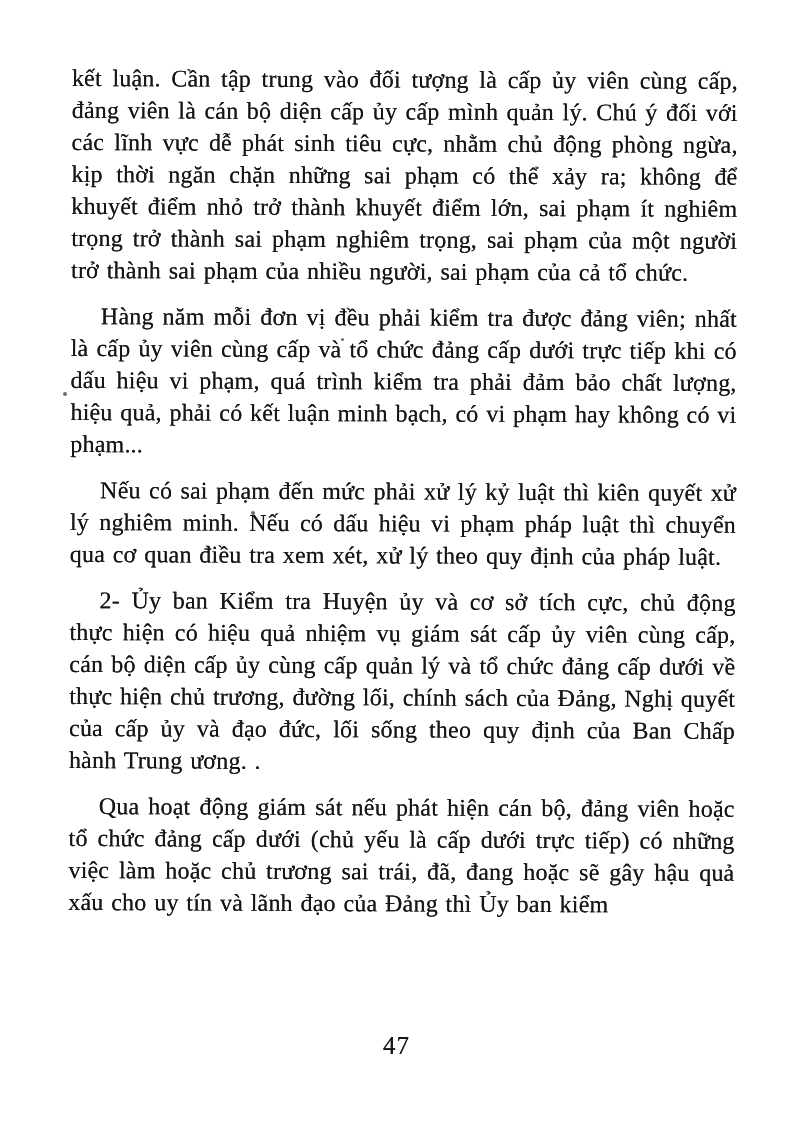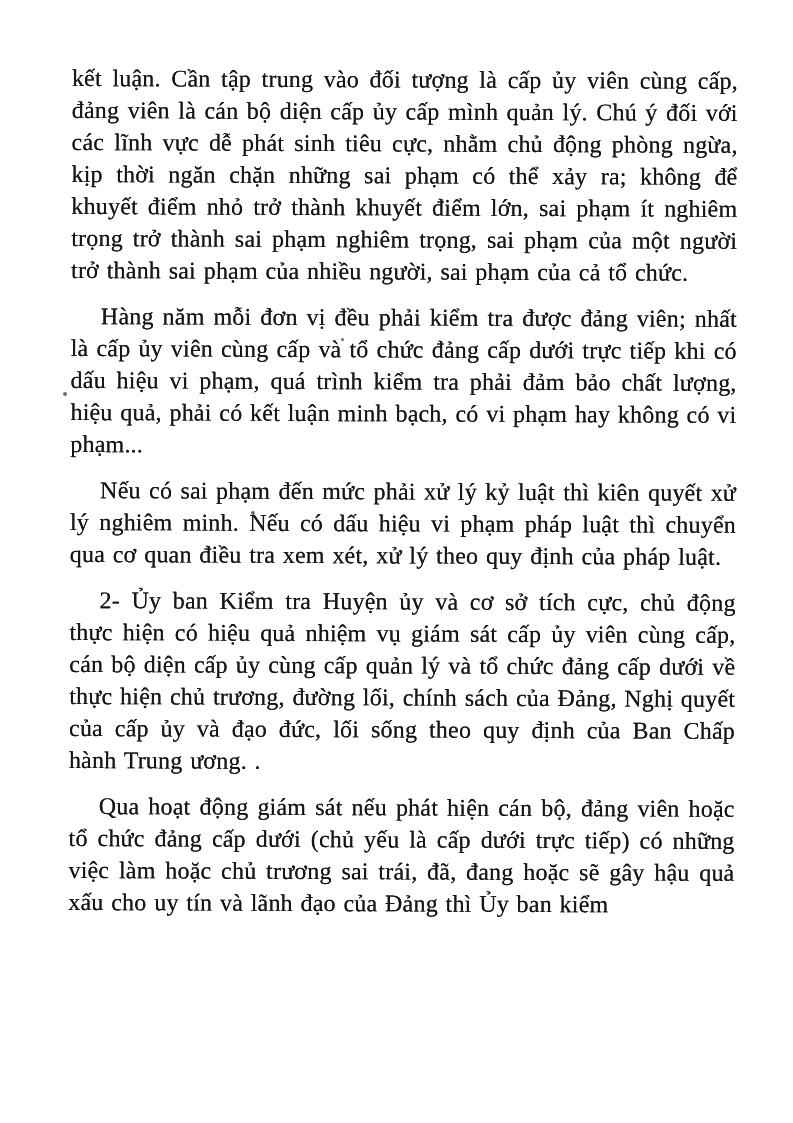--- a/index.html
+++ b/index.html
@@ -62,16 +62,17 @@
 <body>
 
 <div class="page">
   <div class="text-block" id="text-block">
       <p class="no-indent">kết luận. Cần tập trung vào đối tượng là cấp ủy viên cùng cấp, đảng viên là cán bộ diện cấp ủy cấp mình quản lý. Chú ý đối với các lĩnh vực dễ phát sinh tiêu cực, nhằm chủ động phòng ngừa, kịp thời ngăn chặn những sai phạm có thể xảy ra; không để khuyết điểm nhỏ trở thành khuyết điểm lớn, sai phạm ít nghiêm trọng trở thành sai phạm nghiêm trọng, sai phạm của một người trở thành sai phạm của nhiều người, sai phạm của cả tổ chức.</p>
       <p>Hàng năm mỗi đơn vị đều phải kiểm tra được đảng viên; nhất là cấp ủy viên cùng cấp và tổ chức đảng cấp dưới trực tiếp khi có dấu hiệu vi phạm, quá trình kiểm tra phải đảm bảo chất lượng, hiệu quả, phải có kết luận minh bạch, có vi phạm hay không có vi phạm...</p>
       <p>Nếu có sai phạm đến mức phải xử lý kỷ luật thì kiên quyết xử lý nghiêm minh. Nếu có dấu hiệu vi phạm pháp luật thì chuyển qua cơ quan điều tra xem xét, xử lý theo quy định của pháp luật.</p>
       <p>2- Ủy ban Kiểm tra Huyện ủy và cơ sở tích cực, chủ động thực hiện có hiệu quả nhiệm vụ giám sát cấp ủy viên cùng cấp, cán bộ diện cấp ủy cùng cấp quản lý và tổ chức đảng cấp dưới về thực hiện chủ trương, đường lối, chính sách của Đảng, Nghị quyết của cấp ủy và đạo đức, lối sống theo quy định của Ban Chấp hành Trung ương. .</p>
       <p>Qua hoạt động giám sát nếu phát hiện cán bộ, đảng viên hoặc tổ chức đảng cấp dưới (chủ yếu là cấp dưới trực tiếp) có những việc làm hoặc chủ trương sai trái, đã, đang hoặc sẽ gây hậu quả xấu cho uy tín và lãnh đạo của Đảng thì Ủy ban kiểm</p>
     </div>
+  <div class="page-number">47</div>
   <div class="speck s1"></div>
   <div class="speck s2"></div>
   <div class="speck s3"></div>
 </div>
 
 </body></html>

